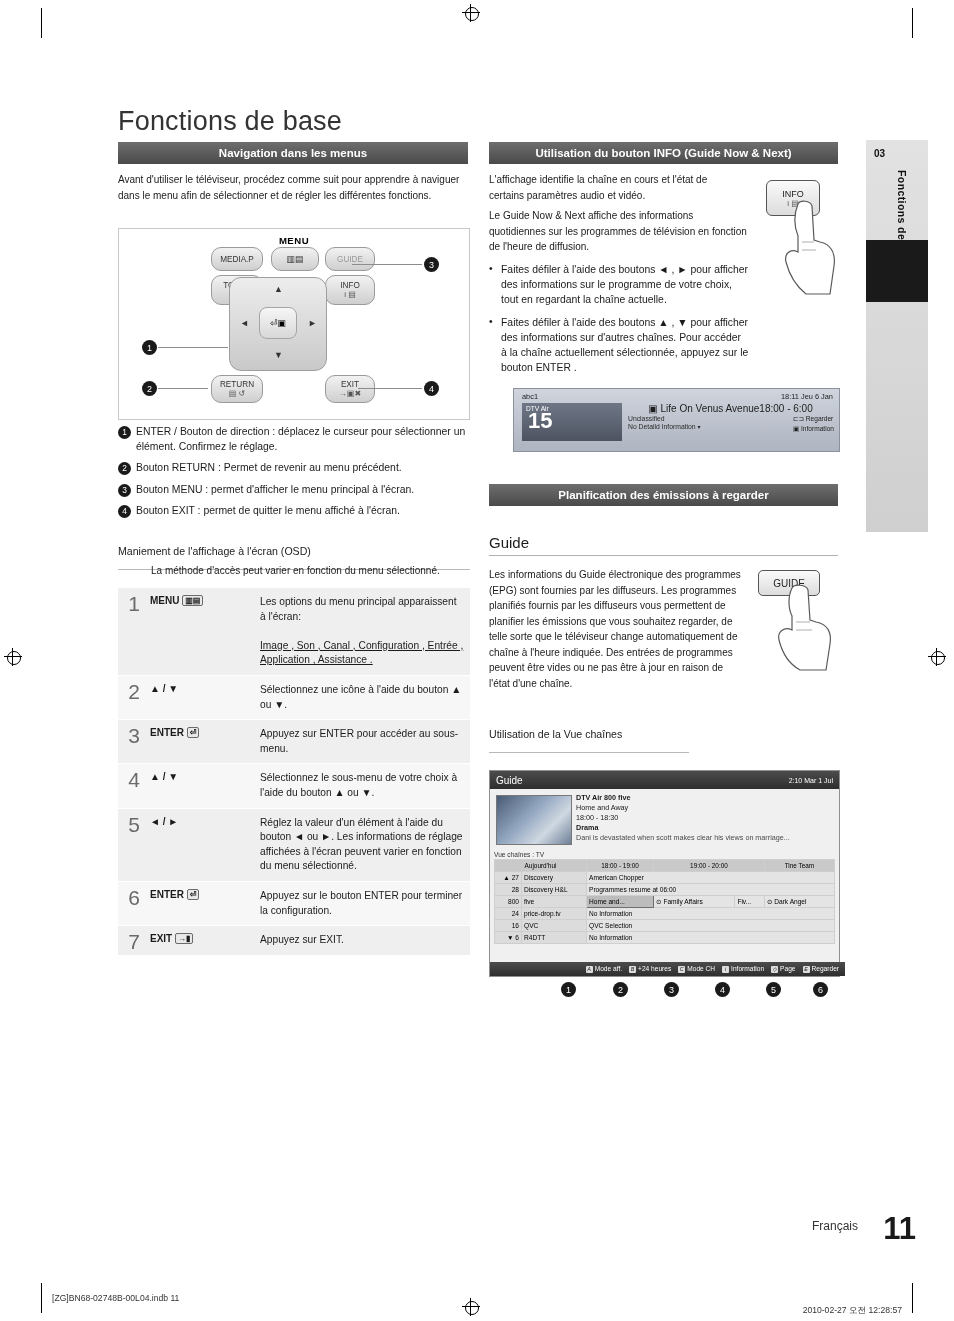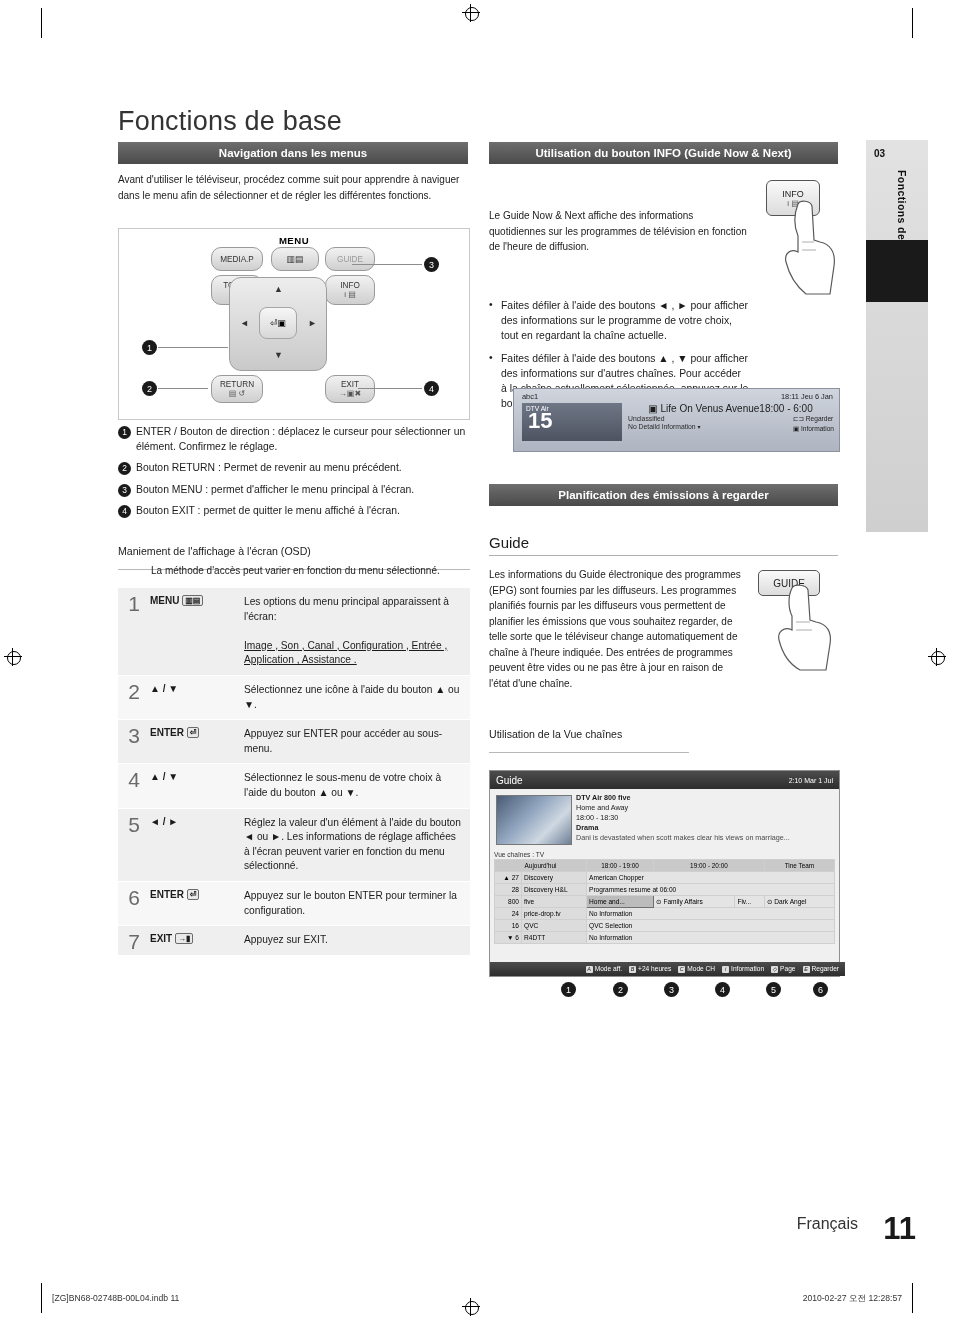--- a/index.html
+++ b/index.html
@@ -36,21 +36,21 @@
 
   .sub-h{position:absolute;font-size:10.6px;color:#1b1b1b;border-bottom:1px solid #b8b8b8;padding-bottom:12px;}
 
   
   .steps{position:absolute;left:118px;top:588px;width:352px;}
   .srow{display:flex;border-bottom:1px solid #ffffff;}
   .srow:nth-child(odd){background:#efefef;}
   .srow:nth-child(even){background:#f7f7f7;}
   .snum{width:32px;flex:0 0 32px;text-align:center;font-size:21px;color:#6a6a6a;padding-top:4px;}
   .skey{width:90px;flex:0 0 90px;font-size:10px;padding:7px 4px 7px 0;color:#1b1b1b;font-weight:bold;}
-  .sdesc{flex:1;font-size:10.2px;line-height:14.6px;padding:7px 6px 7px 0;color:#1b1b1b;}
+  .sdesc{flex:1;font-size:10.2px;line-height:14.6px;padding:7px 6px 7px 0;color:#1b1b1b;margin-left:16px;}
   .kbox{display:inline-block;border:1px solid #6b6b6b;border-radius:2px;padding:0 2px;font-size:8px;background:#e9e9e9;vertical-align:1px;}
   .ul{text-decoration:underline;}
 
   
   .info-btn{position:absolute;width:52px;height:34px;border:1px solid #555;border-radius:6px;background:linear-gradient(#fafafa,#dcdcdc);display:flex;flex-direction:column;align-items:center;justify-content:center;font-size:9px;color:#222;}
   .guide-btn{position:absolute;width:60px;height:24px;border:1px solid #555;border-radius:5px;background:linear-gradient(#fafafa,#dcdcdc);display:flex;align-items:center;justify-content:center;font-size:10px;color:#222;}
   .hand{position:absolute;}
 
   .bullets{position:absolute;font-size:10.4px;line-height:15px;color:#1b1b1b;}
   .bul{position:relative;padding-left:12px;margin-bottom:8px;}
@@ -82,25 +82,25 @@
   .gosd .foot{position:absolute;left:0;bottom:0;width:349px;height:14px;background:linear-gradient(#4c4c4c,#2e2e2e);color:#fff;font-size:6.6px;display:flex;align-items:center;justify-content:flex-end;gap:7px;padding-right:6px;}
   .fkey{display:inline-block;width:7px;height:7px;background:#ddd;color:#222;font-size:5.4px;text-align:center;line-height:7px;border-radius:1px;margin-right:2px;}
   .gnums{position:absolute;left:489px;top:982px;width:349px;height:16px;}
 
   
   .tab{position:absolute;right:26px;top:140px;width:62px;height:392px;background:linear-gradient(#e2e2e2,#cfcfcf);}
   .tab .blk{position:absolute;left:0;top:100px;width:62px;height:62px;background:#1a1a1a;}
   .tab .n{position:absolute;left:8px;top:8px;font-size:10px;font-weight:bold;color:#111;}
   .tab .vt{position:absolute;left:30px;top:30px;writing-mode:vertical-rl;font-size:10.5px;font-weight:bold;color:#111;letter-spacing:.4px;}
 
-  .pg-lang{position:absolute;right:96px;bottom:88px;font-size:16px;color:#333;}
+  .pg-lang{position:absolute;right:96px;bottom:88px;font-size:12px;color:#333;}
   .pg-num{position:absolute;right:38px;bottom:74px;font-size:31px;font-weight:bold;color:#1a1a1a;}
 
   .foot-l{position:absolute;left:52px;bottom:18px;font-size:8.6px;color:#333;}
-  .foot-r{position:absolute;right:52px;bottom:16px;font-size:8.6px;color:#333;}
+  .foot-r{position:absolute;right:52px;bottom:4px;font-size:8.6px;color:#333;}
 </style>
 </head>
 <body>
 
 <div class="page">
 
   <div class="cmark" style="left:41px;top:8px;width:1px;height:30px;"></div>
   <div class="cmark" style="left:912px;top:8px;width:1px;height:30px;"></div>
   <div class="cmark" style="left:41px;top:1283px;width:1px;height:30px;"></div>
   <div class="cmark" style="left:912px;top:1283px;width:1px;height:30px;"></div>
@@ -244,32 +244,33 @@
       <div class="snum">7</div>
       <div class="skey"><span>EXIT</span> <span class="kbox">→▮</span></div>
       <div class="sdesc">Appuyez sur EXIT.</div>
     </div>
   </div>
 
   <div class="sec-bar" style="left:489px;top:142px;width:349px;">
     <span>Utilisation du bouton INFO (Guide Now &amp; Next)</span>
   </div>
 
+  <div class="body-txt" style="left:489px;top:172px;width:250px;">L'affichage identifie la chaîne en cours et l'état de certains paramètres audio et vidéo.</div>
   <div class="body-txt" style="left:489px;top:208px;width:260px;">Le Guide Now &amp; Next affiche des informations quotidiennes sur les programmes de télévision en fonction de l'heure de diffusion.</div>
 
   <div class="info-btn" style="left:766px;top:180px;">
     <span>INFO</span>
     <span style="font-size:8px;color:#555;">i ▤</span>
   </div>
   <svg class="hand" style="left:780px;top:200px;" width="60" height="100" viewBox="0 0 60 100">
     <path d="M18 4 C14 14 14 26 18 36 L18 52 C10 48 4 54 6 62 C9 74 16 86 26 94 L50 94 L54 66 C56 52 50 44 40 42 L34 40 L32 6 C30 0 20 0 18 4 Z" fill="#ffffff" stroke="#5a5a5a" stroke-width="1.2"></path>
     <path d="M22 42 L34 42 M22 50 L36 50" stroke="#9a9a9a" stroke-width="0.8" fill="none"></path>
   </svg>
 
-  <div class="bullets" style="left:489px;top:262px;width:260px;margin-top:36px;">
+  <div class="bullets" style="left:489px;top:262px;width:260px;">
     <div class="bul">Faites défiler à l'aide des boutons ◄ , ► pour afficher des informations sur le programme de votre choix, tout en regardant la chaîne actuelle.</div>
     <div class="bul">Faites défiler à l'aide des boutons ▲ , ▼ pour afficher des informations sur d'autres chaînes. Pour accéder à la chaîne actuellement sélectionnée, appuyez sur le bouton ENTER  .</div>
   </div>
 
   <div class="osd">
     <div class="top">
       <span>abc1</span>
       <span>18:11 Jeu 6 Jan</span>
     </div>
     <div class="chan">

